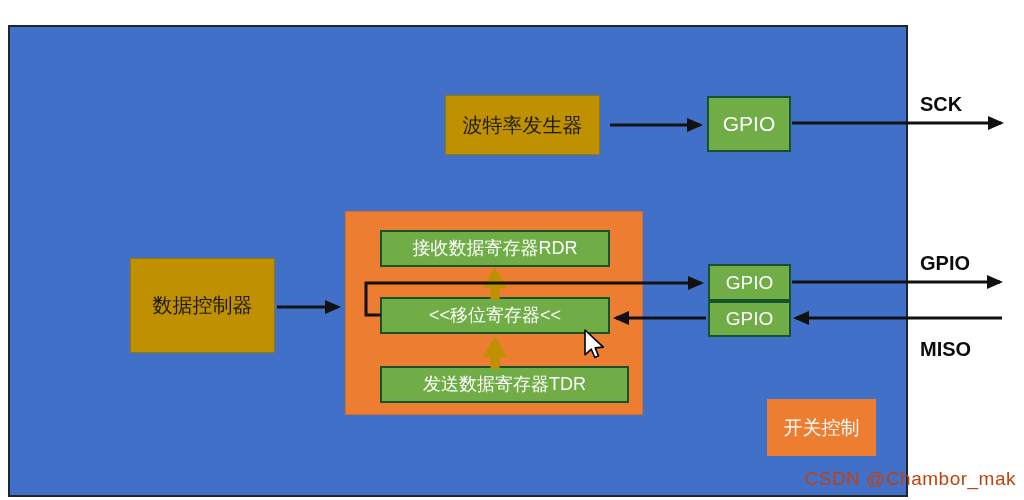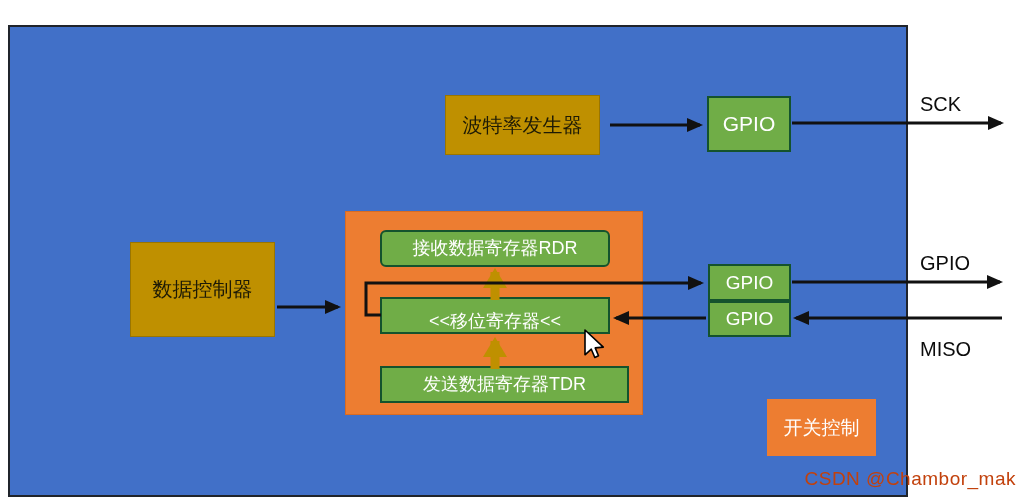--- a/index.html
+++ b/index.html
@@ -16,29 +16,29 @@
   }
   #chip{
     left:8px;top:25px;width:900px;height:472px;
     background:#4170C8;border:2px solid #20242b;
   }
   .gold{background:#BF9000;color:#1d1a05;border:1px solid #9a7500;}
   .green{background:#70AD47;color:#ffffff;border:2px solid #14532d;}
   .orange{background:#ED7D31;color:#ffffff;}
   #baud-generator{left:445px;top:95px;width:155px;height:60px;font-size:20px;}
   #gpio-sck{left:707px;top:96px;width:84px;height:56px;font-size:21px;}
-  #data-controller{left:130px;top:242px;width:145px;height:95px;font-size:20px;}
+  #data-controller{left:130px;top:258px;width:145px;height:95px;font-size:20px;}
   #register-panel{left:345px;top:211px;width:298px;height:204px;background:#ED7D31;border:1px solid #d96c22;}
-  #reg-rdr{left:380px;top:230px;width:230px;height:37px;font-size:18px;border-radius:6px;}
-  #reg-shift{left:380px;top:297px;width:230px;height:37px;font-size:18px;align-items:flex-end;}
+  #reg-rdr{left:380px;top:230px;width:230px;height:37px;font-size:18px;}
+  #reg-shift{left:380px;top:297px;width:230px;height:37px;font-size:18px;}
   #reg-tdr{left:380px;top:366px;width:249px;height:37px;font-size:18px;}
   #gpio-mosi{left:708px;top:264px;width:83px;height:37px;font-size:19px;}
   #gpio-miso{left:708px;top:301px;width:83px;height:36px;font-size:19px;}
   #switch-control{left:767px;top:399px;width:109px;height:57px;font-size:19px;}
-  .pin-label{position:absolute;color:#0c0c0c;font-size:20px;font-weight:400;}
+  .pin-label{position:absolute;color:#0c0c0c;font-size:20px;font-weight:700;}
   #pin-sck{left:920px;top:93px;}
   #pin-mosi{left:920px;top:252px;}
   #pin-miso{left:920px;top:338px;}
   #watermark{
     position:absolute;right:8px;top:468px;
     color:#c2410c;font-size:19px;letter-spacing:0.5px;
   }
   #wires{position:absolute;left:0;top:0;width:1024px;height:500px;pointer-events:none;}
 </style>
 </head>

